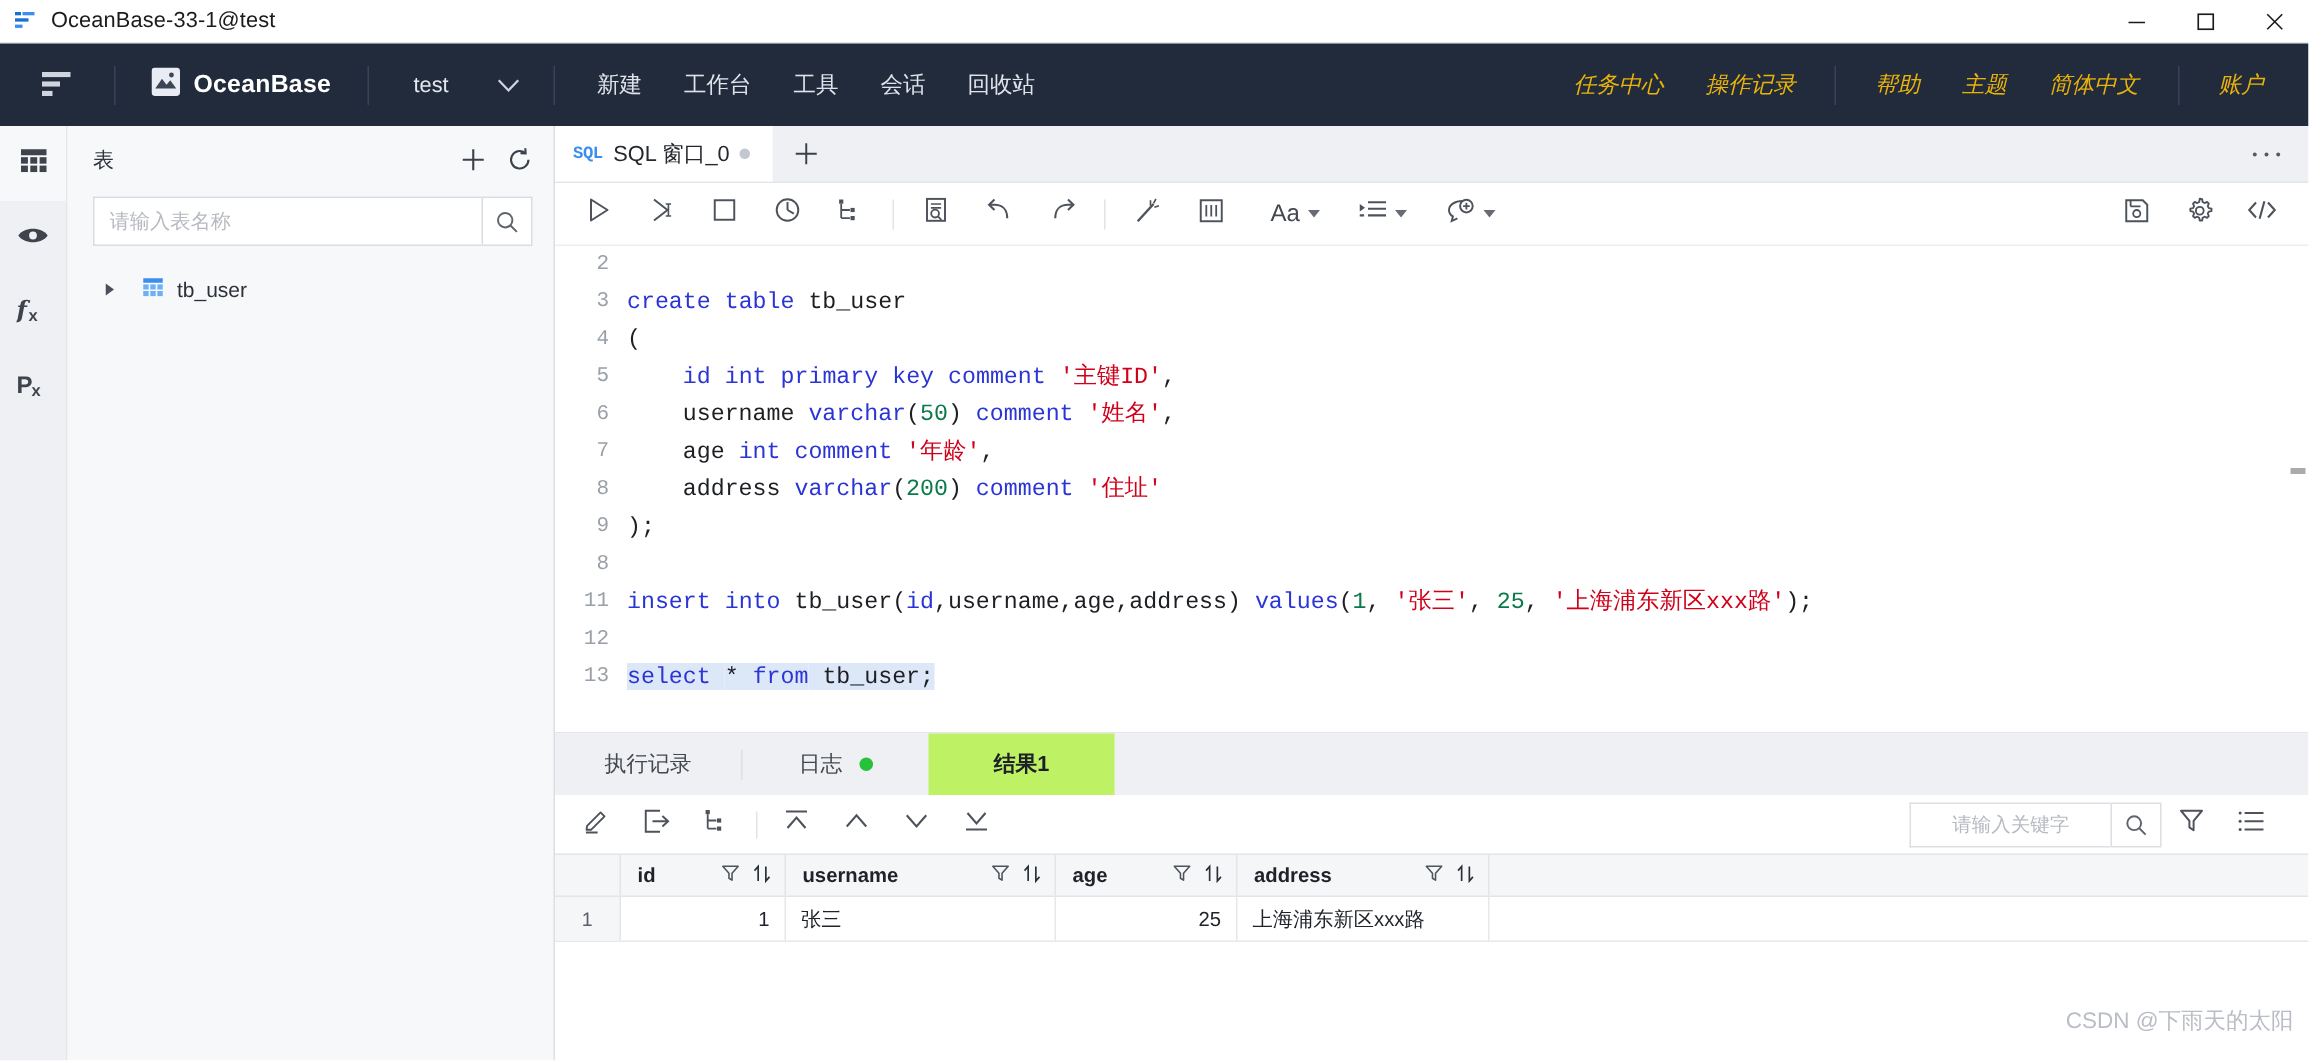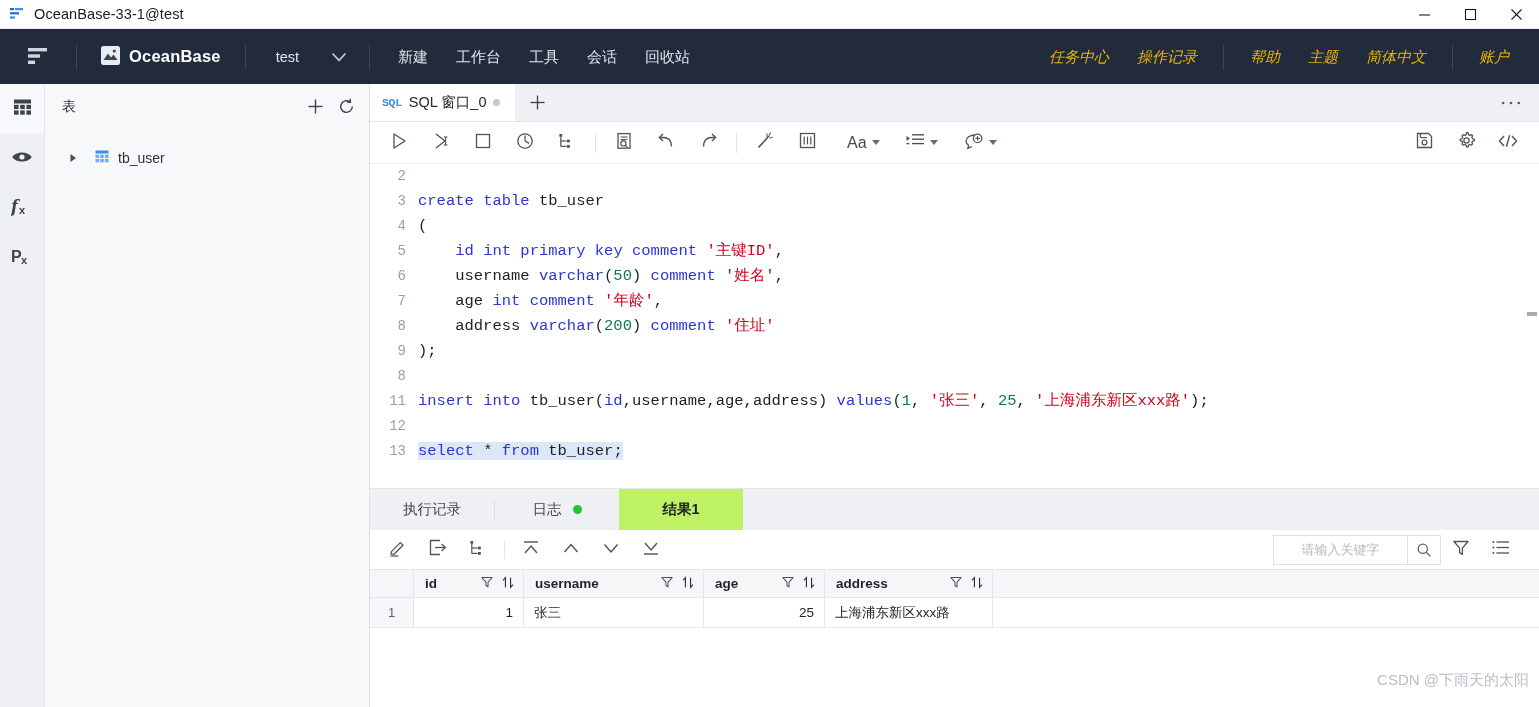--- a/index.html
+++ b/index.html
@@ -297,20 +297,29 @@
               <line x1="8.5" y1="1.5" x2="8.5" y2="15.5" stroke="#3b4049" stroke-width="1.4"></line>
               <line x1="1.5" y1="8.5" x2="15.5" y2="8.5" stroke="#3b4049" stroke-width="1.4"></line>
             </svg>
         </span>
         <span>
           <svg width="17" height="17" viewBox="0 0 17 17">
             <path d="M14.3 8.5 A5.8 5.8 0 1 1 12 3.9" fill="none" stroke="#3b4049" stroke-width="1.4"></path>
             <polyline points="12.2,0.8 12.4,4.3 9,4.1" fill="none" stroke="#3b4049" stroke-width="1.4"></polyline>
           </svg>
         </span>
+      </div>
+    </div>
+    <div class="exp-search">
+      <input type="text" placeholder="请输入表名称" style="">
+      <div class="sbtn">
+        <svg width="16" height="16" viewBox="0 0 16 16">
+            <circle cx="6.8" cy="6.8" r="4.8" fill="none" stroke="#5e636c" stroke-width="1.3"></circle>
+            <line x1="10.3" y1="10.3" x2="14.6" y2="14.6" stroke="#5e636c" stroke-width="1.3"></line>
+          </svg>
       </div>
     </div>
     <div class="exp-tree">
       <div class="tree-row">
         <span class="tree-arrow">
           <svg width="9" height="10" viewBox="0 0 9 10">
               <polygon points="1.5,1 7,5 1.5,9" fill="#4a4f58"></polygon>
             </svg>
         </span>
         <span>

